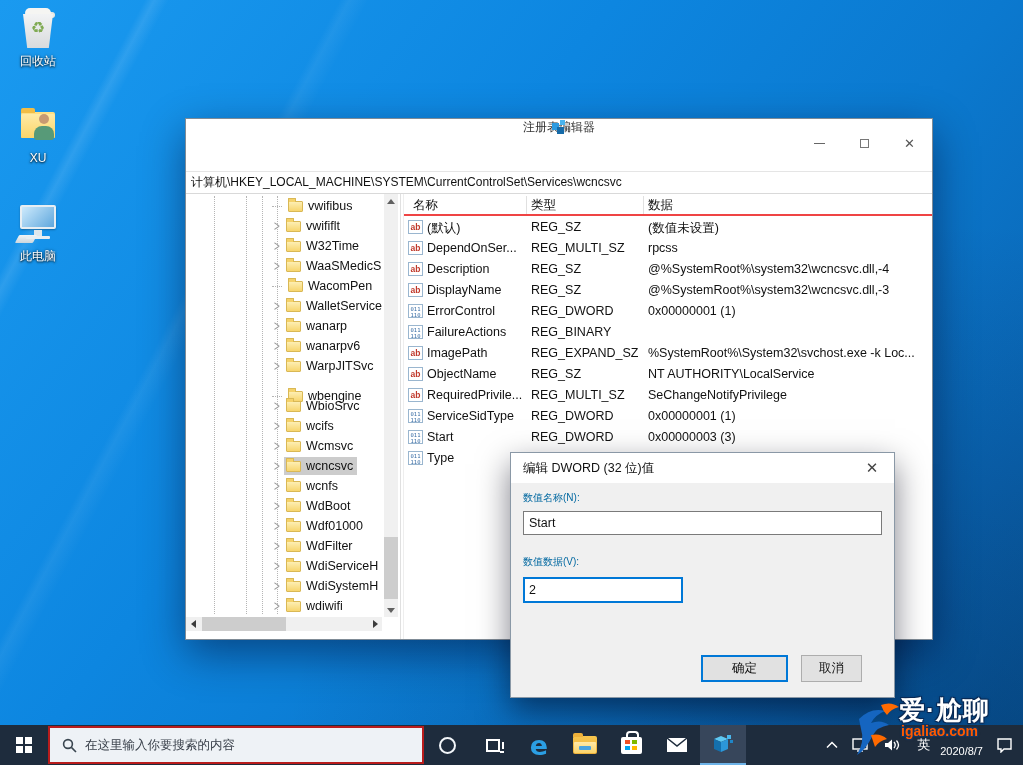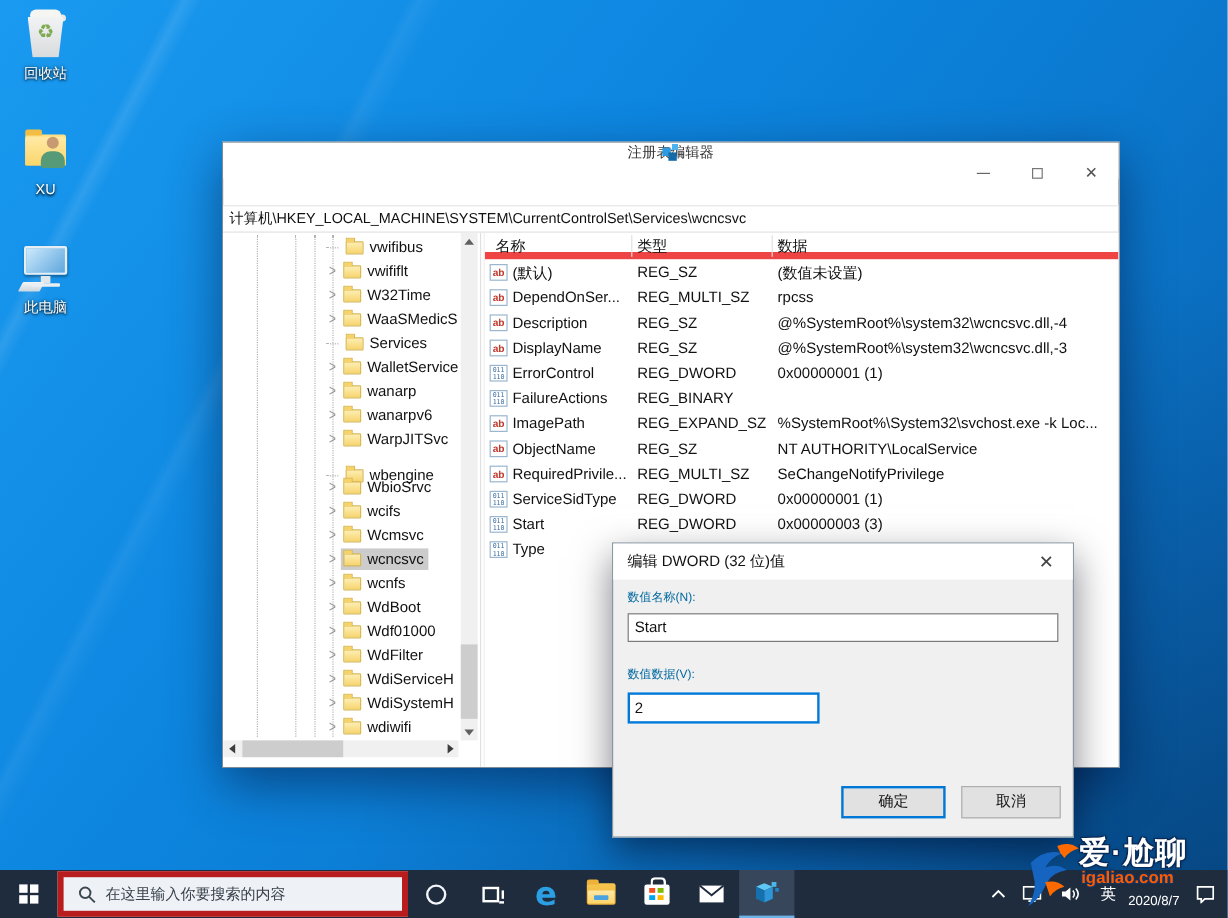--- a/index.html
+++ b/index.html
@@ -84,21 +84,21 @@
   .hthumb { position:absolute; top:0; height:14px; left:16px; width:84px; background:#cdcdcd; }
   .sarrow { position:absolute; width:14px; height:14px; display:flex; align-items:center; justify-content:center; }
   .tri { width:0; height:0; border-style:solid; }
   .tri.up    { border-width:0 4px 5px 4px; border-color:transparent transparent #606060 transparent; }
   .tri.down  { border-width:5px 4px 0 4px; border-color:#606060 transparent transparent transparent; }
   .tri.left  { border-width:4px 5px 4px 0; border-color:transparent #3c3c3c transparent transparent; }
   .tri.right { border-width:4px 0 4px 5px; border-color:transparent transparent transparent #3c3c3c; }
 
   
   .list { position:absolute; left:218px; top:0; right:0; bottom:0; background:#fff; overflow:hidden; }
-  .lheader { position:absolute; top:0; left:0; right:0; height:22px; border-bottom:6px solid #ef4444; font-size:12.5px; color:#111; }
+  .lheader { position:absolute; top:0; left:0; right:0; height:22px; border-bottom:2px solid #ef4444; font-size:12.5px; color:#111; }
   .lheader .h { position:absolute; top:3px; }
   .hsep { position:absolute; top:2px; height:18px; width:1px; background:#e0e0e0; }
   .lrow { position:absolute; left:0; right:0; height:21px; font-size:12.5px; color:#111; }
   .lrow .cell { position:absolute; top:3px; white-space:nowrap; overflow:hidden; }
   .vico { position:absolute; left:4px; top:3px; width:15px; height:14px; border:1px solid #9ab6cf; background:#fff; text-align:center; }
   .vico.str { color:#c0392b; font-weight:bold; font-size:8.5px; line-height:12px; }
   .vico.dw { color:#3a6ea5; font-size:5.5px; line-height:6px; font-family:"DejaVu Sans Mono",monospace; padding-top:1px; }
 
   
   .dialog { position:absolute; left:510px; top:452px; width:385px; height:246px; background:#f0f0f0;
@@ -109,28 +109,28 @@
   .dlg-label { position:absolute; font-size:10px; color:#0369a1; }
   .dlg-name { position:absolute; left:12px; top:58px; width:359px; height:24px; border:1px solid #7a7a7a; background:#fff; font-size:12.5px; padding-left:5px; font-family:inherit; color:#111; outline:none; }
   .dlg-data { position:absolute; left:12px; top:124px; width:160px; height:26px; border:2px solid #0078d7; background:#fff; font-size:12.5px; padding-left:4px; font-family:inherit; color:#111; outline:none; }
   .groupbox { position:absolute; left:187px; top:112px; width:184px; height:76px; border:1px solid #bdbdbd; }
   .gb-label { position:absolute; top:-8px; left:8px; background:#f0f0f0; padding:0 4px; font-size:12.5px; color:#111; }
   .radio-row { position:absolute; left:18px; display:flex; align-items:center; font-size:12.5px; color:#111; }
   .radio { width:13px; height:13px; border:1px solid #333; border-radius:50%; margin-right:6px; position:relative; background:#fff; }
   .radio.on::after { content:""; position:absolute; left:3px; top:3px; width:5px; height:5px; border-radius:50%; background:#111; }
   .dbtn { position:absolute; top:202px; height:27px; font-size:12.5px; color:#111; background:#e1e1e1; border:1px solid #adadad; display:flex; align-items:center; justify-content:center; }
   .dbtn.ok { left:190px; width:87px; border:2px solid #0078d7; }
-  .dbtn.cancel { left:290px; width:83px; }
+  .dbtn.cancel { left:290px; width:61px; }
 
   
   .taskbar { position:absolute; left:0; bottom:0; width:100%; height:40px; background:#1e2c3d; z-index:30; display:flex; align-items:stretch; }
   .tb-start { width:48px; display:flex; align-items:center; justify-content:center; }
   .winlogo { width:16px; height:16px; display:grid; grid-template-columns:7px 7px; grid-template-rows:7px 7px; gap:2px; }
   .winlogo i { background:#fff; }
-  .tb-search { width:292px; background:#eef2f6; border:5px solid #b91c1c; display:flex; align-items:center; margin:1px 0; }
+  .tb-search { width:376px; background:#eef2f6; border:2px solid #b91c1c; display:flex; align-items:center; margin:1px 0; }
   .tb-search svg { margin:0 8px 0 12px; }
   .tb-search .ph { font-size:12.5px; color:#39404a; }
   .tb-ico { width:46px; display:flex; align-items:center; justify-content:center; position:relative; }
   .tb-ico.active { background:#37465b; border-bottom:2px solid #6db3e8; }
   .cortana-ring { width:17px; height:17px; border:2px solid #f2f6fa; border-radius:50%; }
   .taskview { width:14px; height:13px; border:2px solid #fff; position:relative; }
   .taskview::before { content:""; position:absolute; right:-6px; top:1px; width:2px; height:7px; background:#fff; box-shadow:0 0 0 0 #fff; }
   .taskview::after { content:""; position:absolute; right:-6px; bottom:-3px; width:4px; height:2px; background:#fff; }
   .edge-e { font-size:27px; font-weight:bold; color:#2b9fe4; line-height:27px; font-family:"DejaVu Sans",sans-serif; }
   .exp-folder { width:24px; height:18px; position:relative; }
@@ -243,21 +243,21 @@
             <span class="exp">&gt;</span>
             <span class="hit">
               <span class="fold"></span>
               <span class="tlabel">WaaSMedicS</span>
             </span>
           </div>
           <div class="trow" style="top: 82px;">
             <span class="stub"></span>
             <span class="hit">
               <span class="fold"></span>
-              <span class="tlabel">Services</span>
+              <span class="tlabel">WacomPen</span>
             </span>
           </div>
           <div class="trow" style="top: 102px;">
             <span class="exp">&gt;</span>
             <span class="hit">
               <span class="fold"></span>
               <span class="tlabel">WalletService</span>
             </span>
           </div>
           <div class="trow" style="top: 122px;">

